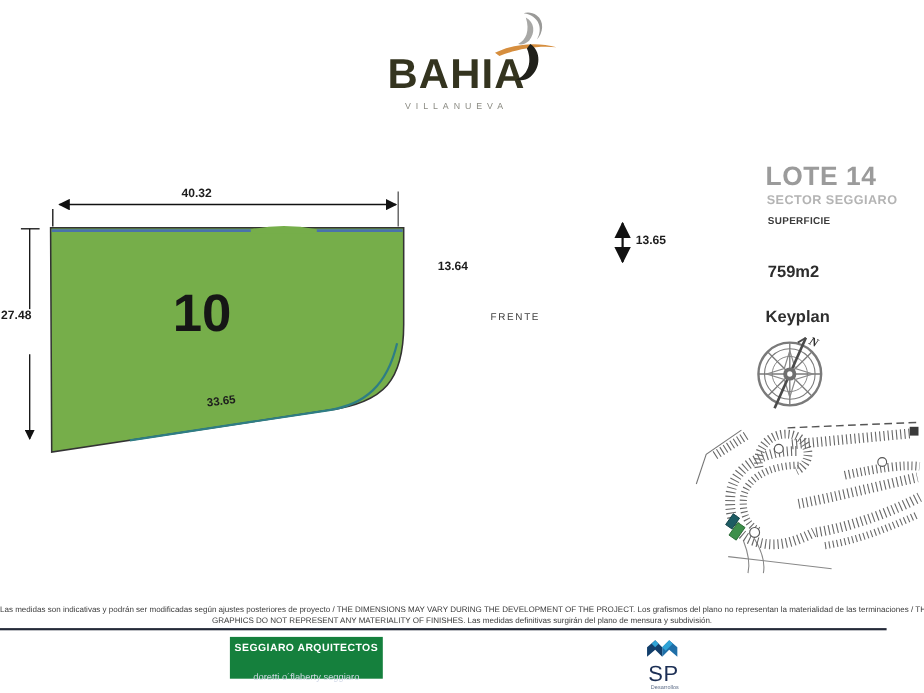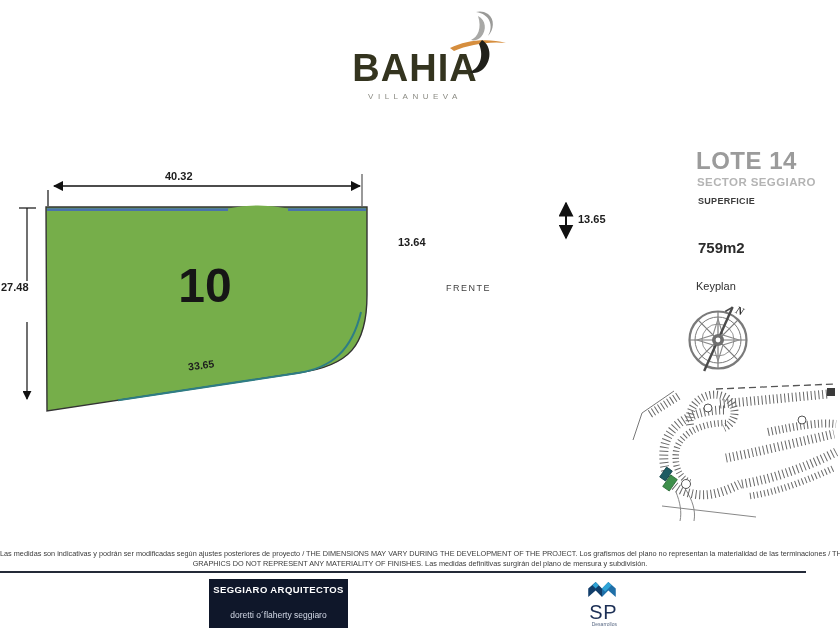--- a/index.html
+++ b/index.html
@@ -8,39 +8,39 @@
     font-family:"Liberation Sans", sans-serif;overflow:hidden;color:#222;
   }
   .abs{position:absolute;}
   
   .logo{left:330px;top:8px;width:170px;text-align:center;}
   .logo-swirl{position:absolute;right:-8px;top:2px;}
   .brand-name{font-size:38px;font-weight:bold;color:#34341f;letter-spacing:1px;margin-top:40px;line-height:40px;text-align:center;}
   .brand-sub{font-size:8px;color:#8b8b83;letter-spacing:4.5px;margin-top:4px;}
   
   .dim{font-size:11px;font-weight:bold;color:#1d1d1d;}
-  .lot-number{left:157px;top:258px;width:96px;text-align:center;font-size:48px;font-weight:bold;color:#161616;}
+  .lot-number{left:157px;top:258px;width:96px;font-size:48px;font-weight:bold;color:#161616;}
   .dim-top{left:165px;top:170px;width:60px;}
   .dim-left{left:1px;top:281px;width:42px;text-align:left;background:#fff;}
   .dim-right{left:398px;top:236px;}
   .dim-bottom{left:188px;top:359px;font-size:10.5px;transform:rotate(-7deg);}
   .front-dim{left:578px;top:213px;}
   .frente{left:446px;top:283px;font-size:9px;color:#3f3f3f;letter-spacing:1.5px;}
   
   .lote-title{left:696px;top:147px;font-size:24px;font-weight:bold;color:#9b9b9b;letter-spacing:0.5px;}
   .lote-sector{left:697px;top:176px;font-size:11.5px;font-weight:600;color:#b4b4b4;letter-spacing:0.4px;}
   .area-label{left:698px;top:196px;font-size:9px;font-weight:bold;color:#3b3b3b;letter-spacing:0.3px;}
   .area-value{left:698px;top:207px;font-size:15px;font-weight:bold;color:#2c2c2c;margin-top:32px;}
-  .keyplan-label{left:696px;top:280px;font-size:11px;font-weight:normal;color:#2f2f2f;text-align:right;}
+  .keyplan-label{left:696px;top:280px;font-size:15px;font-weight:bold;color:#2f2f2f;text-align:right;}
   
   .rule{left:0;top:571px;width:806px;height:2px;background:#242a38;}
   .disc{left:0;width:840px;text-align:center;font-size:7.3px;color:#3a3a3a;white-space:nowrap;}
   .disc1{top:549px;}
   .disc2{top:559px;}
-  .arch-box{left:209px;top:579px;width:139px;height:49px;background:#0f172a;text-align:center;color:#ffffff;}
+  .arch-box{left:209px;top:579px;width:139px;height:38px;background:#15803d;text-align:center;color:#ffffff;}
   .arch-name{font-size:9.5px;font-weight:bold;letter-spacing:0.4px;margin-top:5px;}
   .arch-partners{font-size:8.5px;color:#d4dae8;margin-top:15px;}
   .sp{left:543px;top:580px;width:74px;text-align:right;}
   .sp-name{font-size:20px;color:#1c2f55;line-height:18px;letter-spacing:0.5px;margin-top:1px;}
   .sp-sub{font-size:5px;color:#5a6a85;margin-top:0px;}
 </style>
 </head>
 <body>
 
 <div class="abs logo">

